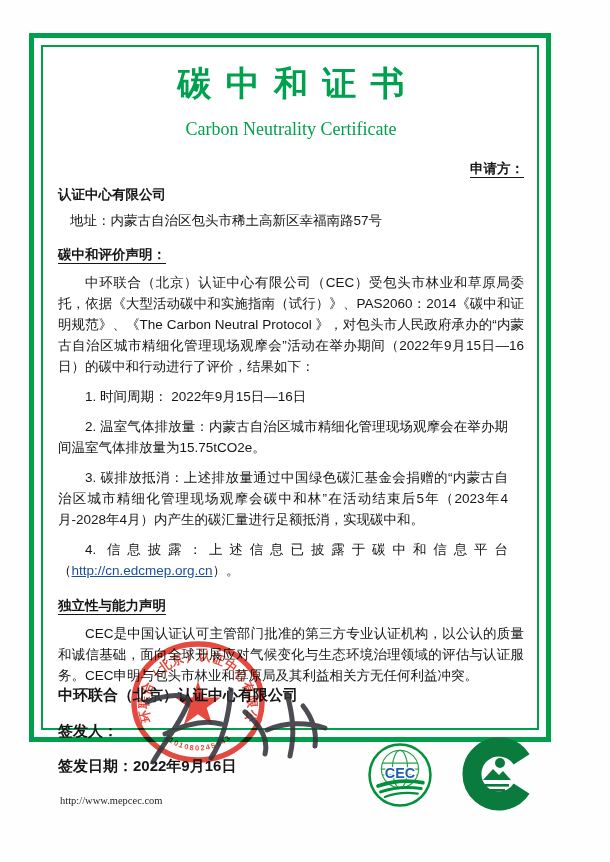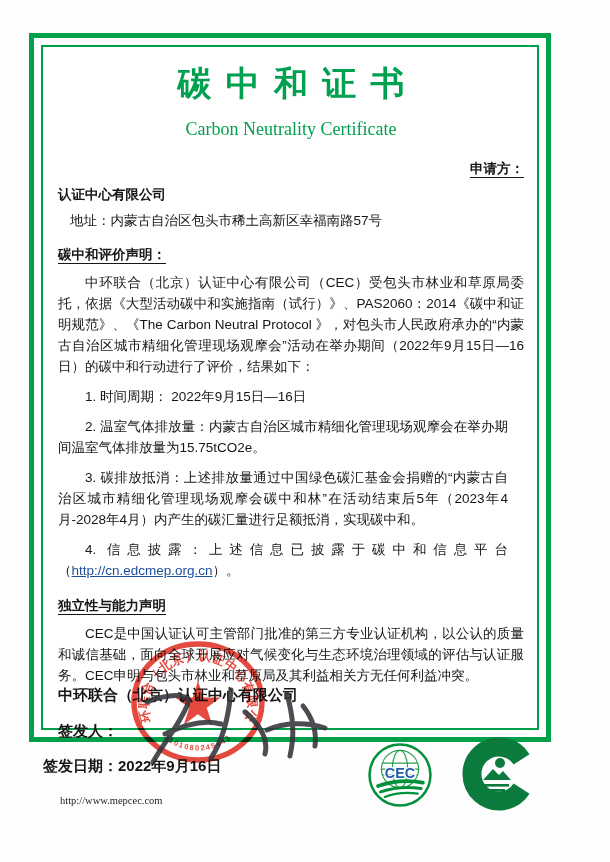--- a/index.html
+++ b/index.html
@@ -37,21 +37,21 @@
   .row-applicant { margin-top:15px;text-align:right; }
   .row-name { margin-top:5px; font-weight:bold; }
   .row-addr { margin-top:5px;margin-left:12px; }
   .row-stmt-head { margin-top:13px; }
   p.body-par { margin:7px 0 0 0; text-indent:2em; text-align:justify; }
   p.item { margin:9px 16px 0 0; text-indent:2em; text-align:justify; }
   .link { color:#1b4e9b; text-decoration:underline; }
   .row-ind-head { margin-top:14px; }
   .sign-company { position:absolute; left:58px; top:686px; font-weight:bold; font-size:15px; z-index:2; }
   .sign-signer  { position:absolute; left:58px; top:722px; font-weight:bold; font-size:15px; z-index:2; }
-  .sign-date    { position:absolute; left:43px; top:757px; font-weight:bold; font-size:15px; z-index:2; }
+  .sign-date    { position:absolute; left:58px; top:757px; font-weight:bold; font-size:15px; z-index:2; }
   .footer {
     position:absolute; left:60px; top:794px; z-index:2;
     font-family:"Liberation Serif","DejaVu Serif",serif;
     font-size:10.5px; line-height:13px; color:#222;
   }
   .seal { position:absolute; left:125px; top:638px; z-index:5; mix-blend-mode:multiply; opacity:.92; }
   .signature { position:absolute; left:135px; top:672px; z-index:6; opacity:.88; }
   .logo-cec { position:absolute; left:366px; top:742px; z-index:3; }
   .logo-c   { position:absolute; left:452px; top:737px; z-index:3; }
 </style>

